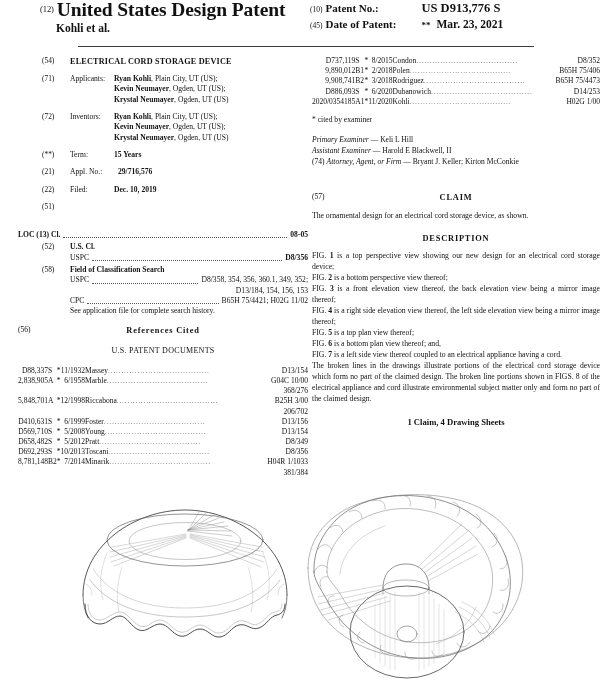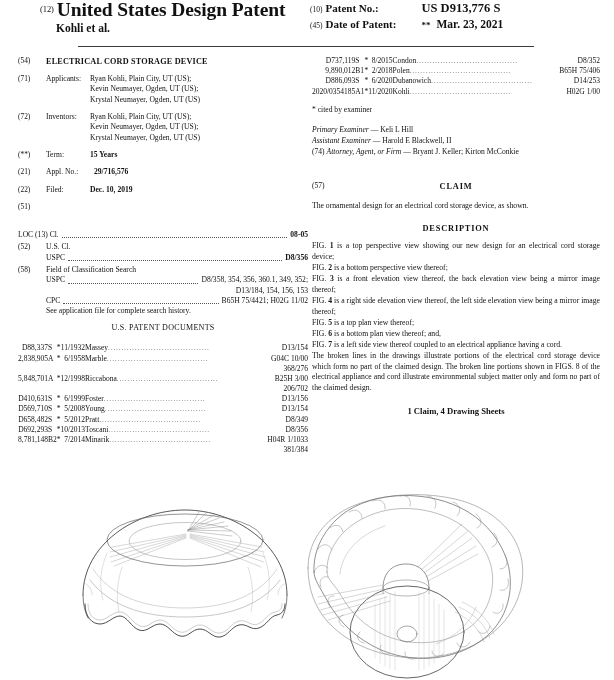--- a/index.html
+++ b/index.html
@@ -99,28 +99,29 @@
   .col-right { left: 312px; width: 288px; }
 
   .fld {
     display: flex;
     margin-bottom: 7px;
   }
   .fld-num {
     width: 28px;
     flex: 0 0 28px;
     font-size: 7.4px;
+    margin-left: 24px;
   }
   .fld-body { flex: 1 1 auto; }
   .fld-title {
     font-weight: bold;
     font-size: 8.2px;
     letter-spacing: 0.2px;
   }
-  .b { font-weight: normal; }
+  .b { font-weight: bold; }
   .i { font-style: italic; }
 
   .party {
     display: flex;
   }
   .party-label { width: 44px; flex: 0 0 44px; }
   .party-names { flex: 1 1 auto; }
   .party-names div { white-space: nowrap; }
 
   .kv {
@@ -331,20 +332,24 @@
           <div style="text-align:right;">D13/184, 154, 156, 153</div>
           <div class="dotted-row">
             <span>CPC</span>
             <span class="lead"></span>
             <span>B65H 75/4421; H02G 11/02</span>
           </div>
           <div>See application file for complete search history.</div>
         </div>
       </div>
 
+      <div class="claimhead" style="margin-top:9px;margin-bottom:9px;">
+        <div class="n">(56)</div>
+        <div class="t">References Cited</div>
+      </div>
 
       <div class="center" style="font-size:8px;letter-spacing:0.3px;margin-bottom:9px;">U.S. PATENT DOCUMENTS</div>
 
       <table class="reftable">
         <tbody id="left-refs">
             <tr>
               <td class="c-num">D88,337</td>
               <td class="c-kind">S</td>
               <td class="c-star">*</td>
               <td class="c-date">11/1932</td>
@@ -435,20 +440,28 @@
               <td class="c-name" style="width: 100%;"><span>Condon</span><span class="leaderline"> ...................................... </span></td>
               <td class="c-class">D8/352</td>
             </tr>
             <tr>
               <td class="c-num">9,890,012</td>
               <td class="c-kind">B1</td>
               <td class="c-star">*</td>
               <td class="c-date">2/2018</td>
               <td class="c-name" style="width: 100%;"><span>Polen</span><span class="leaderline"> ...................................... </span></td>
               <td class="c-class">B65H 75/406</td>
+            </tr>
+            <tr>
+              <td class="c-num">9,908,741</td>
+              <td class="c-kind">B2</td>
+              <td class="c-star">*</td>
+              <td class="c-date">3/2018</td>
+              <td class="c-name" style="width: 100%;"><span>Rodriguez</span><span class="leaderline"> ...................................... </span></td>
+              <td class="c-class">B65H 75/4473</td>
             </tr>
             <tr>
               <td class="c-num">D886,093</td>
               <td class="c-kind">S</td>
               <td class="c-star">*</td>
               <td class="c-date">6/2020</td>
               <td class="c-name" style="width: 100%;"><span>Dubanowich</span><span class="leaderline"> ...................................... </span></td>
               <td class="c-class">D14/253</td>
             </tr>
             <tr>

